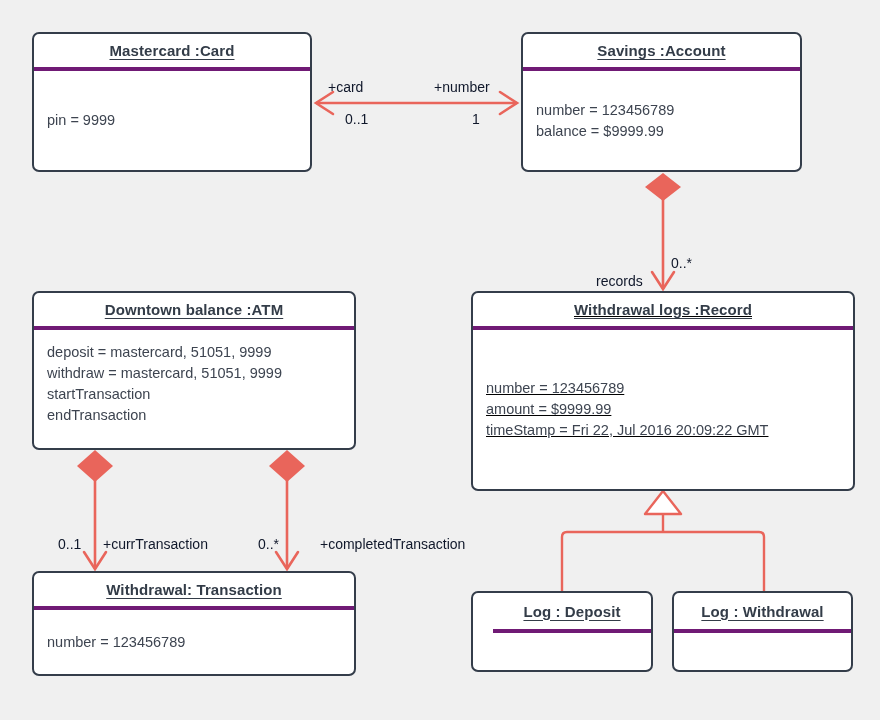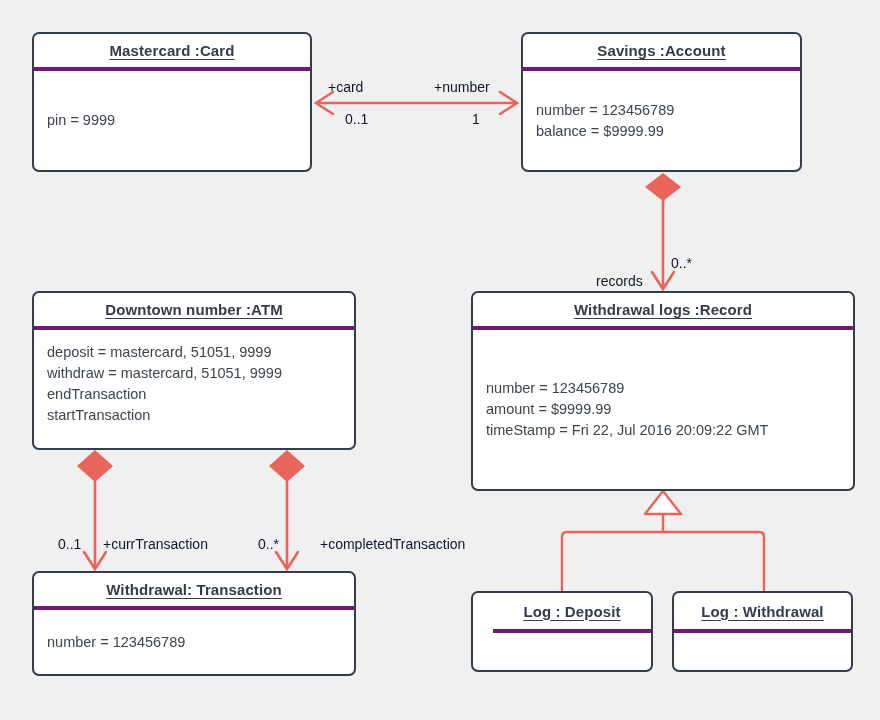--- a/index.html
+++ b/index.html
@@ -128,31 +128,31 @@
       <span class="uml-title">Savings :Account</span>
     </div>
     <div class="uml-body">
       <div class="attr-line">number = 123456789</div>
       <div class="attr-line">balance = $9999.99</div>
     </div>
   </div>
 
   <div class="uml-box" style="left:32px; top:291px; width:324px; height:159px;">
     <div class="uml-header" style="height:37px;">
-      <span class="uml-title">Downtown number :ATM</span>
+      <span class="uml-title">Downtown balance :ATM</span>
     </div>
     <div class="uml-body pad-top" style="padding-top:12px;">
       <div class="attr-line">deposit = mastercard, 51051, 9999</div>
       <div class="attr-line">withdraw = mastercard, 51051, 9999</div>
+      <div class="attr-line">startTransaction</div>
       <div class="attr-line">endTransaction</div>
-      <div class="attr-line">startTransaction</div>
     </div>
   </div>
 
-  <div class="uml-box" style="left:471px; top:291px; width:384px; height:200px;">
+  <div class="uml-box" style="left:471px; top:291px; width:384px; height:200px;text-decoration:underline;">
     <div class="uml-header" style="height:37px;">
       <span class="uml-title">Withdrawal logs :Record</span>
     </div>
     <div class="uml-body">
       <div class="attr-line">number = 123456789</div>
       <div class="attr-line">amount = $9999.99</div>
       <div class="attr-line">timeStamp = Fri 22, Jul 2016 20:09:22 GMT</div>
     </div>
   </div>
 

